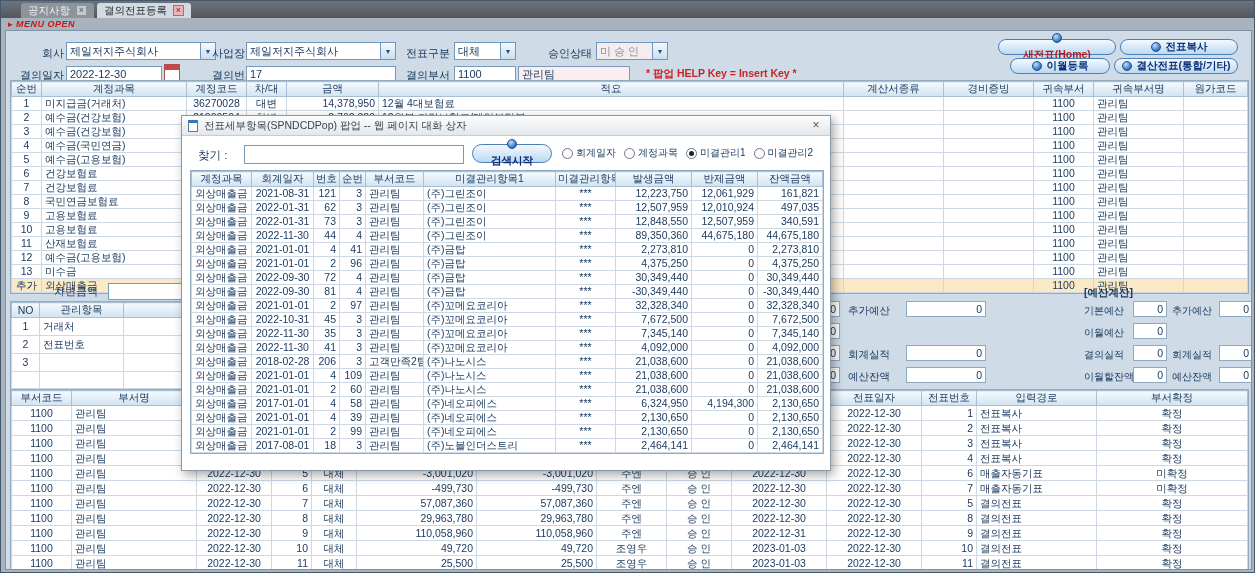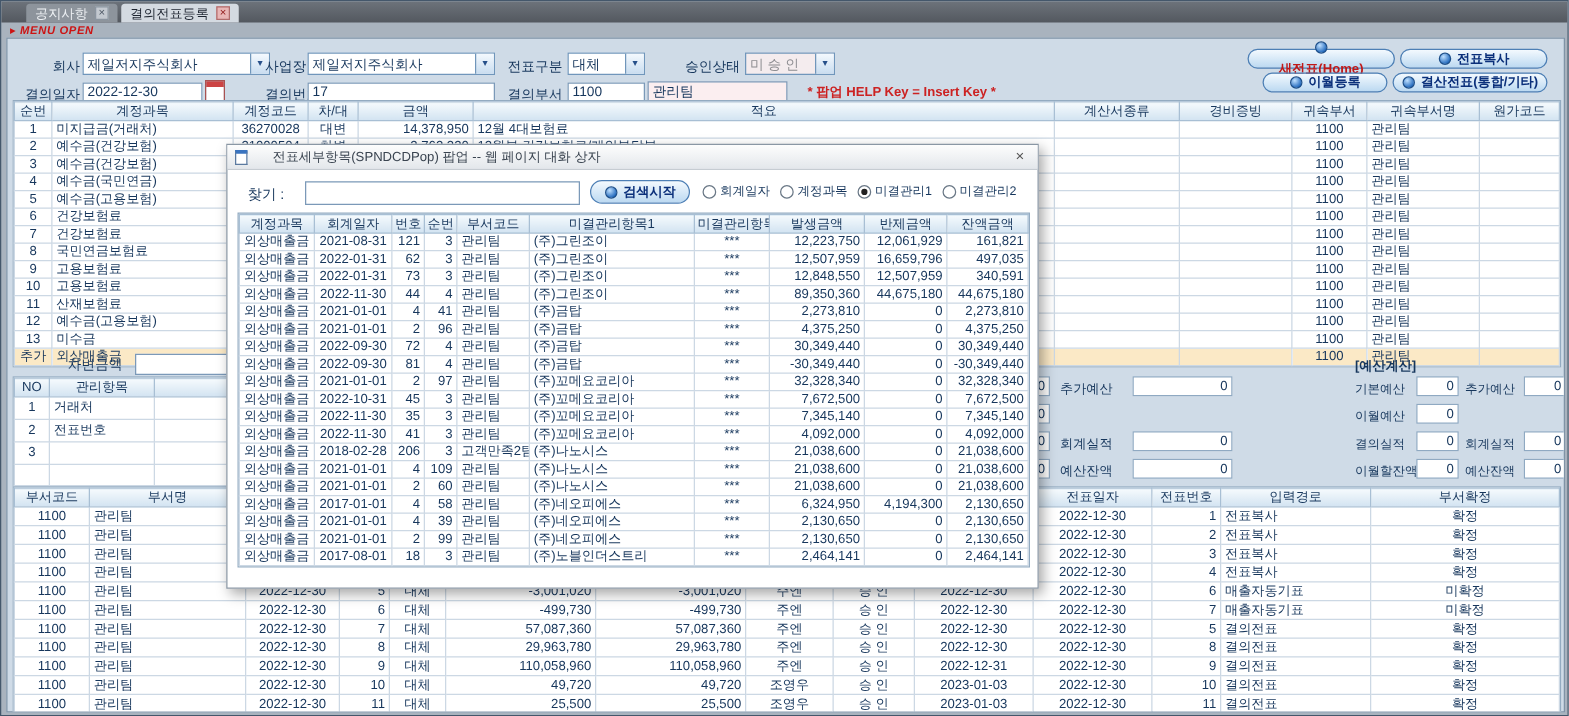--- a/index.html
+++ b/index.html
@@ -59,27 +59,27 @@
   #mgmtgrid th:nth-child(1){width:28px}#mgmtgrid th:nth-child(2){width:84px}
   #mgmtgrid td{height:17px;line-height:17px;}
 
   
   .budget-box{position:absolute;height:16px;border:1px solid #8fa9c2;background:#fff;font-size:10.5px;color:#16365c;text-align:right;padding:1px 3px 0 0;}
   .budget-lbl{position:absolute;font-size:10px;color:#16365c;white-space:nowrap;}
   .budget-hdr{position:absolute;font-size:10.5px;font-weight:bold;color:#16365c;}
 
   
   .modal{position:absolute;left:180px;top:114px;width:650px;height:356px;background:#ffffff;border:1px solid #8a97a4;box-shadow:3px 4px 10px rgba(0,0,0,.35);z-index:50;}
-  .modal-titlebar{height:20px;background:linear-gradient(#fdfdfd,#e3e7eb);border-bottom:1px solid #c6ccd2;display:flex;align-items:center;padding:0 4px 0 6px;gap:20px;cursor:move;justify-content:flex-end;}
+  .modal-titlebar{height:20px;background:linear-gradient(#fdfdfd,#e3e7eb);border-bottom:1px solid #c6ccd2;display:flex;align-items:center;padding:0 4px 0 6px;gap:6px;cursor:move;justify-content:flex-end;}
   .modal-title{flex:1;font-size:10.5px;color:#3a4450;white-space:nowrap;overflow:hidden;}
   .doc-icon{width:10px;height:12px;background:#fff;border:1px solid #5b7aa0;border-top:3px solid #3a74c0;flex:none;}
   .modal-close{width:20px;height:15px;text-align:center;line-height:14px;font-size:12px;color:#555;cursor:pointer;}
   .modal-search-lbl{position:absolute;left:16px;top:32px;font-size:11.5px;color:#16365c;}
   .modal-input{position:absolute;left:62px;top:28px;width:220px;height:19px;}
-  .searchbtn{position:absolute;left:290px;top:28px;width:80px;height:19px;border-radius:10px;}
+  .searchbtn{position:absolute;left:290px;top:28px;width:80px;height:19px;border-radius:10px;flex-direction:column;}
   .radios{position:absolute;left:380px;top:30px;display:flex;gap:8px;align-items:center;}
   .radio-item{display:flex;align-items:center;gap:3px;font-size:10px;color:#16365c;cursor:pointer;white-space:nowrap;}
   .radio{width:11px;height:11px;border-radius:50%;border:1px solid #6a7886;background:#fff;flex:none;}
   .radio.checked{position:relative;}
   .radio.checked::after{content:'';position:absolute;left:2px;top:2px;width:5px;height:5px;border-radius:50%;background:#222;}
   #modaltable{left:8px;top:54px;width:634px;}
   #modaltable th:nth-child(1){width:60px}#modaltable th:nth-child(2){width:62px}#modaltable th:nth-child(3){width:26px}
   #modaltable th:nth-child(4){width:26px}#modaltable th:nth-child(5){width:58px}#modaltable th:nth-child(6){width:132px}
   #modaltable th:nth-child(7){width:60px}#modaltable th:nth-child(8){width:76px}#modaltable th:nth-child(9){width:66px}
   .modal-btns{position:absolute;left:0;right:0;top:324px;display:flex;justify-content:center;gap:14px;}
@@ -718,21 +718,21 @@
             </tr>
             <tr>
               <td class="lft">외상매출금</td>
               <td class="ctr">2022-01-31</td>
               <td class="rtn">62</td>
               <td class="rtn">3</td>
               <td class="lft">관리팀</td>
               <td class="lft">(주)그린조이</td>
               <td class="ctr">***</td>
               <td class="amt">12,507,959</td>
-              <td class="amt">16,659,796</td>
+              <td class="amt">12,010,924</td>
               <td class="amt">497,035</td>
             </tr>
             <tr>
               <td class="lft">외상매출금</td>
               <td class="ctr">2022-01-31</td>
               <td class="rtn">73</td>
               <td class="rtn">3</td>
               <td class="lft">관리팀</td>
               <td class="lft">(주)그린조이</td>
               <td class="ctr">***</td>

